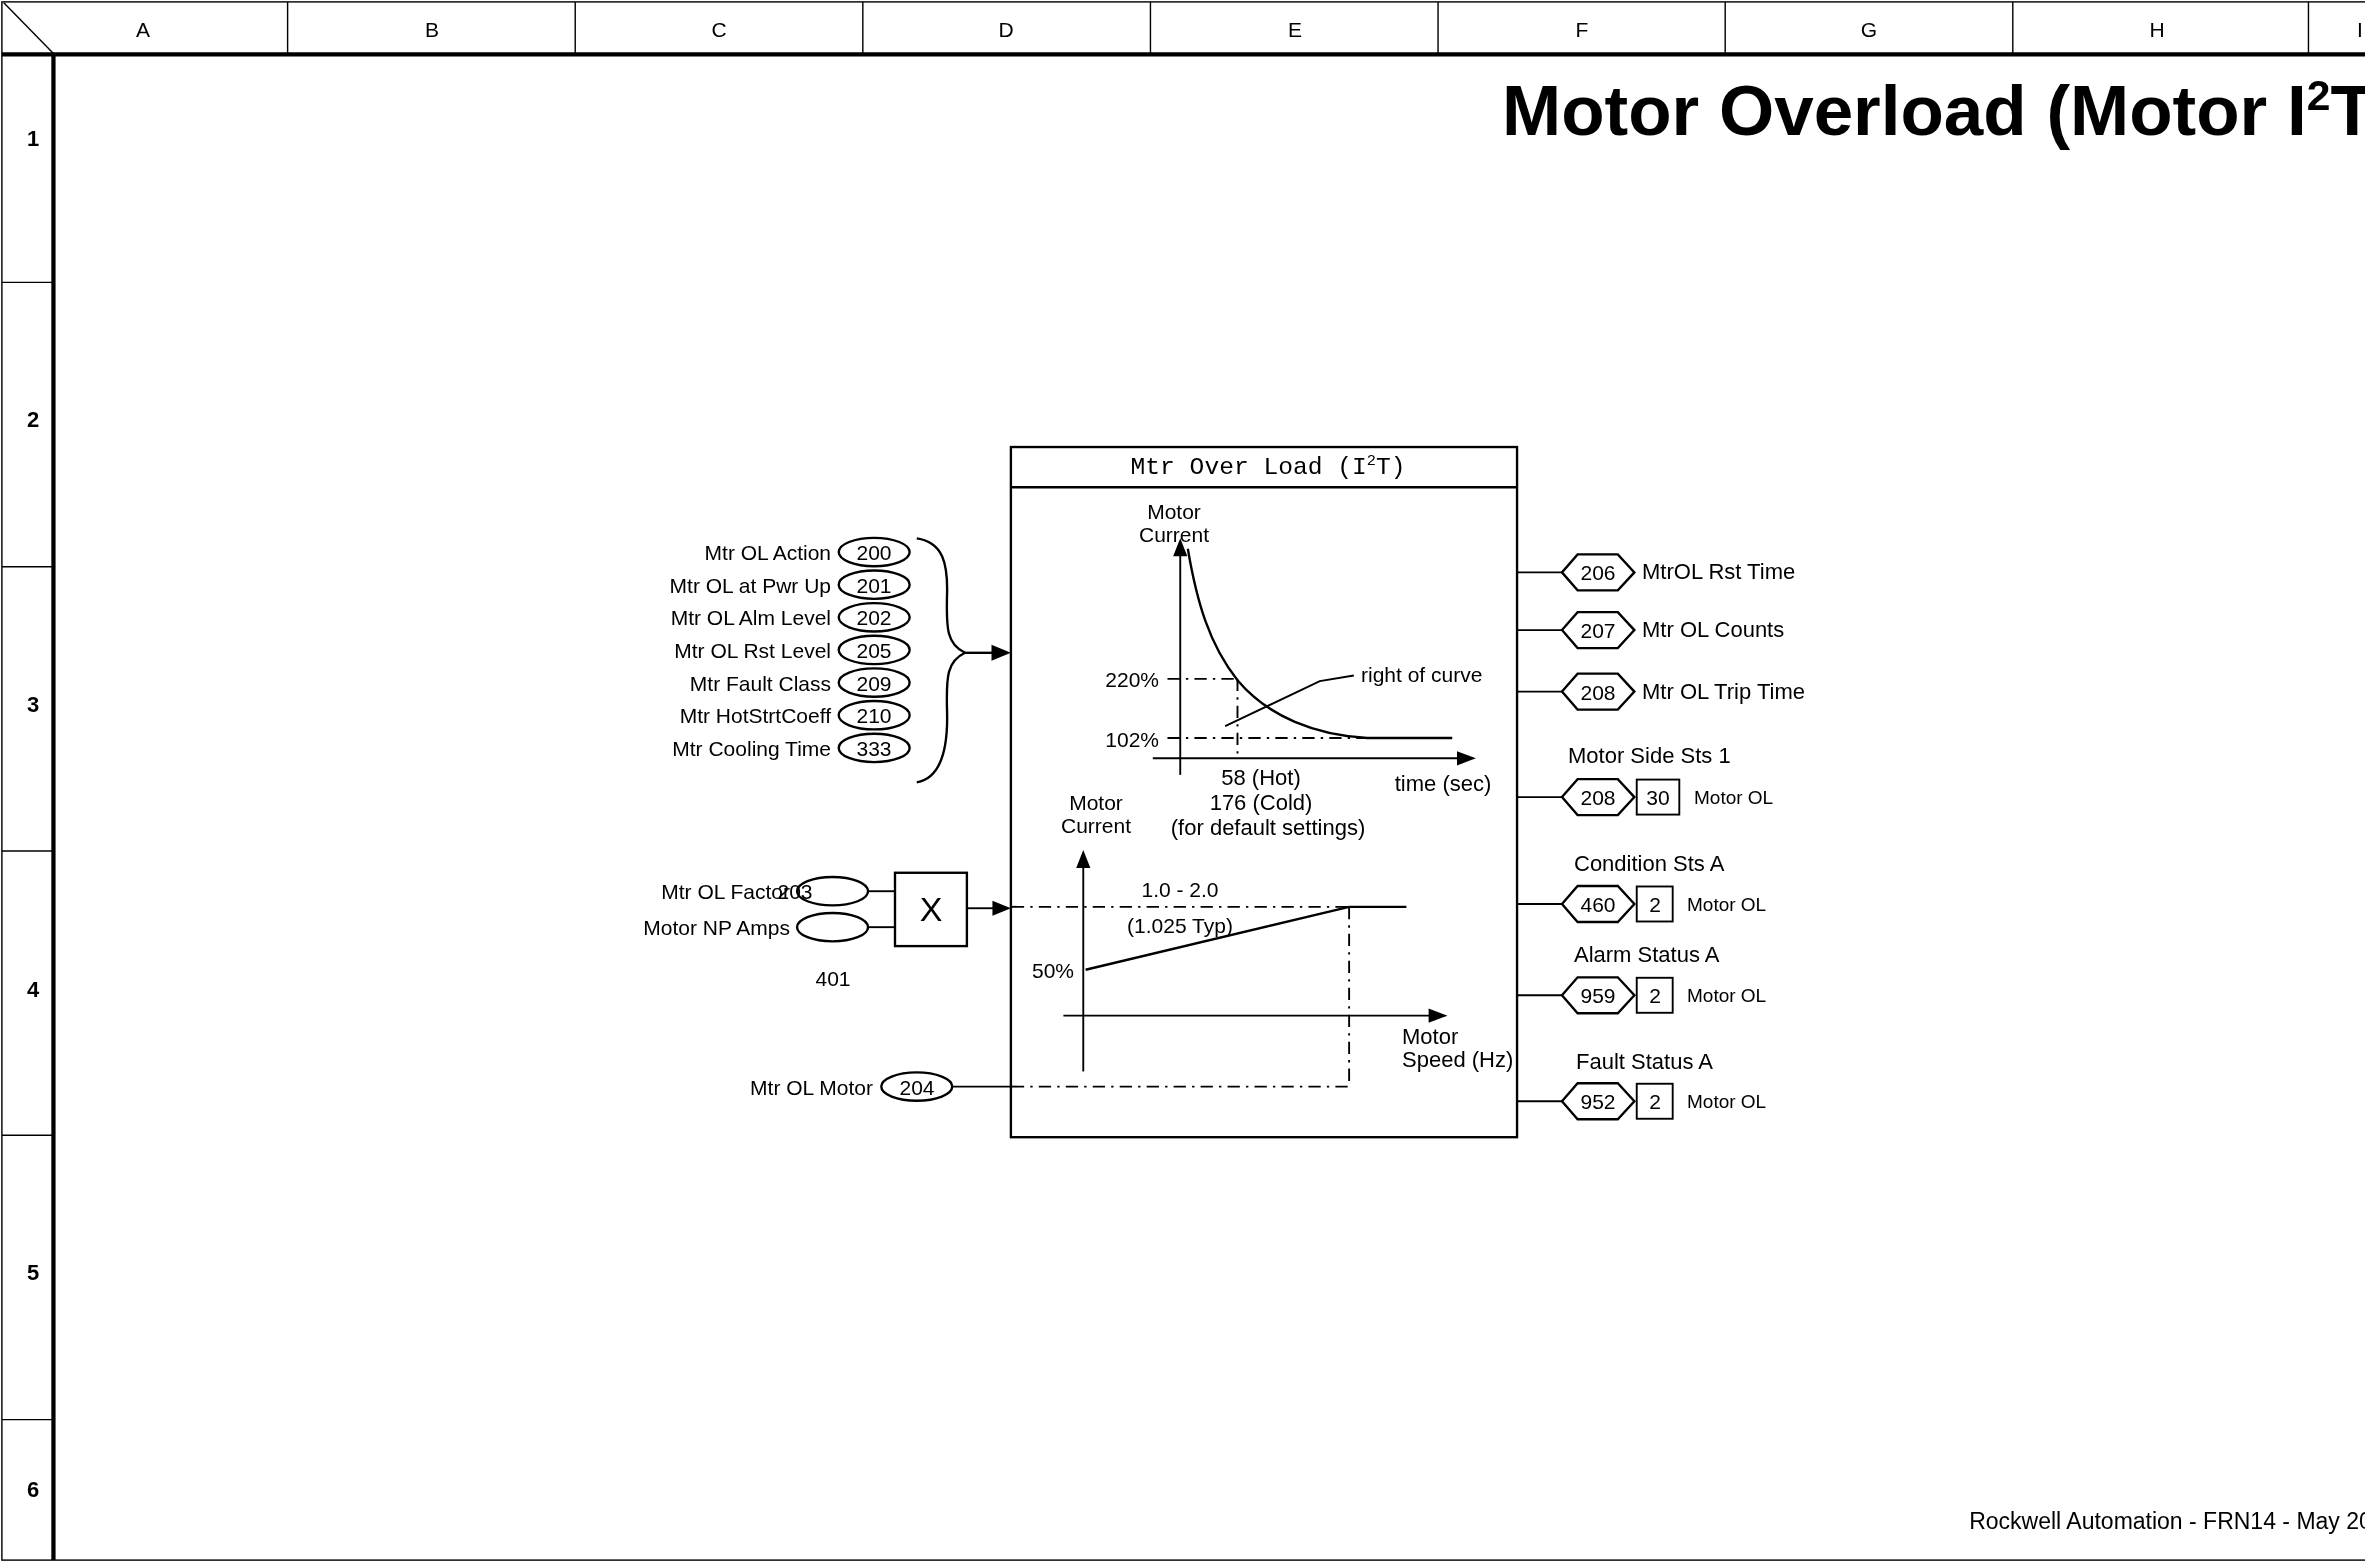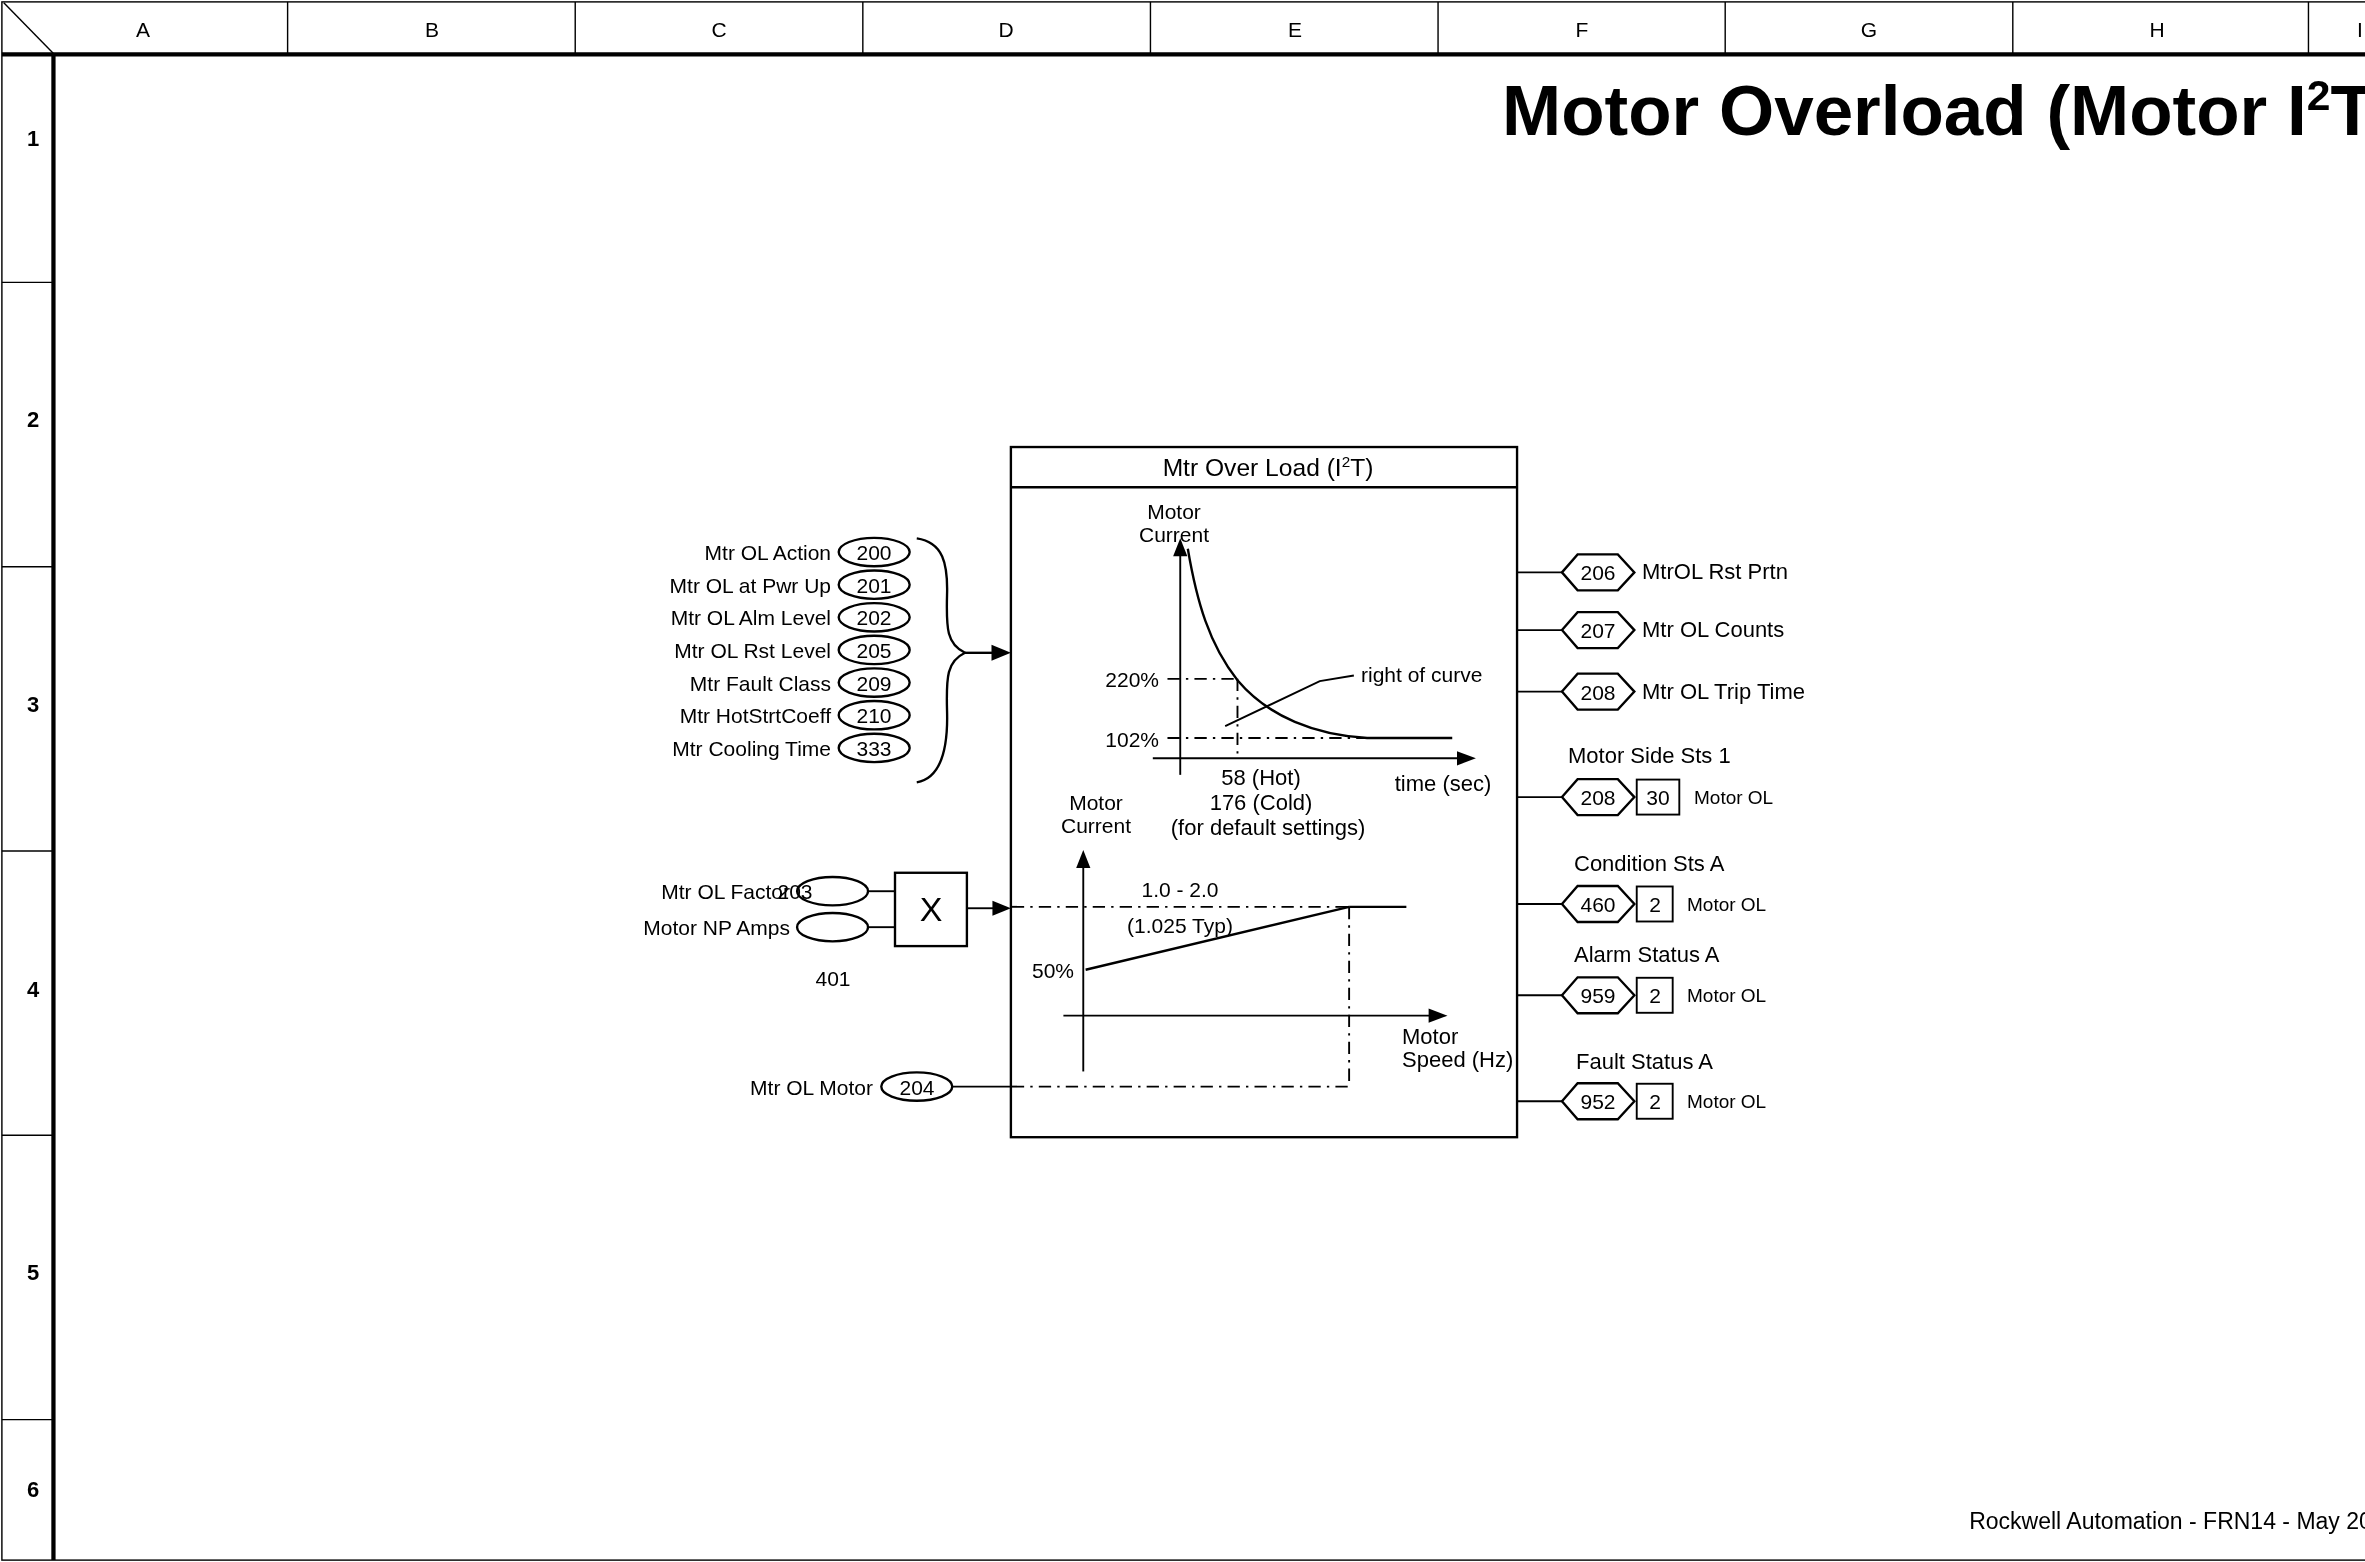--- a/index.html
+++ b/index.html
@@ -10,21 +10,21 @@
   .tc{transform:translate(-50%,-50%);text-align:center;}
   .tl{transform:translateY(-50%);text-align:left;}
   .tr{transform:translateY(-50%);text-align:right;}
   .f44{font-size:21px;}
   .f46{font-size:22px;}
   .f40{font-size:19px;}
   .colhead{font-size:21px;}
   .rowhead{font-size:22px;font-weight:bold;}
   .sheet-title{font-size:71px;font-weight:bold;}
   .sheet-title sup{font-size:60%;vertical-align:super;line-height:0;}
-  .block-title{font-size:24.6px;}
+  .block-title{font-size:24.6px;font-family:Liberation Mono, monospace;}
   .block-title sup{font-size:62%;vertical-align:super;line-height:0;}
   .xsym{font-size:34px;}
   .footer{font-size:23px;}
 </style>
 </head>
 <body>
 
 <div class="stage">
 
   <svg class="art" viewBox="0 0 5101 3302">
@@ -192,21 +192,21 @@
   <div class="t tc f44" style="left:1096px;top:825px">Current</div>
   <div class="t tr f44" style="right:1339px;top:970px">50%</div>
   <div class="t tc f44" style="left:1180px;top:889px">1.0 - 2.0</div>
   <div class="t tc f44" style="left:1180px;top:925px">(1.025 Typ)</div>
   <div class="t tl f46" style="left:1402px;top:1037px">Motor</div>
   <div class="t tl f46" style="left:1402px;top:1060px">Speed (Hz)</div>
 
   <div class="t tc f44" style="left:1598px;top:572px">206</div>
   <div class="t tc f44" style="left:1598px;top:630px">207</div>
   <div class="t tc f44" style="left:1598px;top:692px">208</div>
-  <div class="t tl f46" style="left:1642px;top:572px">MtrOL Rst Prtn</div>
+  <div class="t tl f46" style="left:1642px;top:572px">MtrOL Rst Time</div>
   <div class="t tl f46" style="left:1642px;top:630px">Mtr OL Counts</div>
   <div class="t tl f46" style="left:1642px;top:692px">Mtr OL Trip Time</div>
 
   <div class="t tl f46" style="left:1568px;top:756px">Motor Side Sts 1</div>
   <div class="t tc f44" style="left:1598px;top:797px">208</div>
   <div class="t tc f44" style="left:1658px;top:797px">30</div>
   <div class="t tl f40" style="left:1694px;top:797px">Motor OL</div>
 
   <div class="t tl f46" style="left:1574px;top:864px">Condition Sts A</div>
   <div class="t tc f44" style="left:1598px;top:904px">460</div>

